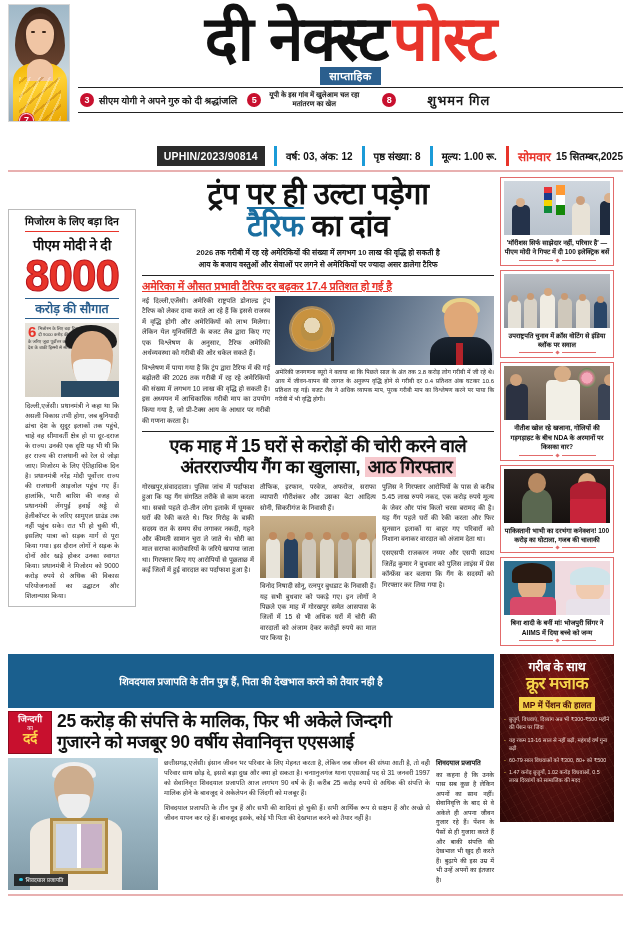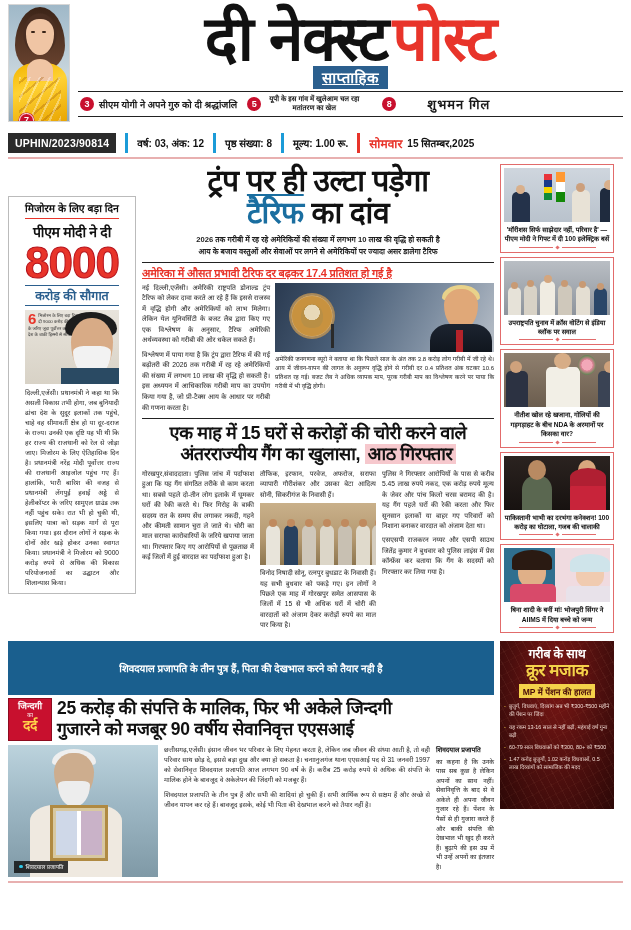--- a/index.html
+++ b/index.html
@@ -45,36 +45,36 @@
   }
   .badge-7 { left:10px; top:108px; }
 
   .mast-right { flex:1; position:relative; padding-left:8px; }
   .mast-title { text-align:center; padding-top:8px; line-height:1; }
   .mast-title .t1 { font-size:62px; font-weight:bold; color:#111; letter-spacing:-1px; }
   .mast-title .t2 { font-size:62px; font-weight:bold; color:#e8342a; letter-spacing:-1px; }
   .mast-sub-wrap { text-align:center; margin-top:-4px; }
   .mast-sub {
     display:inline-block; background:#2b5f8e; color:#fff;
-    font-size:15px; font-weight:bold; padding:1px 9px 2px; letter-spacing:.5px;text-decoration:underline;
+    font-size:11px; font-weight:bold; padding:1px 9px 2px; letter-spacing:.5px;
   }
   .mast-rule { border-top:1.4px solid #222; margin-top:2px; }
   .mast-links { display:flex; align-items:center; height:24px; gap:4px; padding:0 2px; }
   .ml-item { display:flex; align-items:center; gap:5px; }
   .ml-num {
     width:14px;height:14px;border-radius:50%;background:#c8102e;color:#fff;
     font-size:9px;font-weight:bold;display:flex;align-items:center;justify-content:center;flex:none;
   }
   .ml-txt { font-size:9.5px; font-weight:bold; color:#1a1a1a; white-space:nowrap; }
   .ml-txt.two { font-size:7px; line-height:1.25; white-space:normal; width:96px; text-align:center; }
   .ml-txt.big { font-size:13px; font-weight:bold; letter-spacing:1px; }
   .mast-rule2 { border-top:1.4px solid #222; }
 
   
-  .infobar { display:flex; align-items:stretch; height:20px; margin-top:5px; font-size:10px; }
+  .infobar { display:flex; align-items:stretch; height:20px; margin-top:18px; font-size:10px;justify-content:flex-end; }
   .ib-reg {
     background:#2b2b2b; color:#fff; font-weight:bold; font-size:10.5px;
     padding:2px 7px; display:flex; align-items:center; letter-spacing:.2px;
   }
   .ib-sep { width:3px; background:#1b9bd8; margin:0 9px; }
   .ib-sep.red { background:#e8342a; }
   .ib-cell { display:flex; align-items:center; font-weight:bold; color:#111; white-space:nowrap; }
   .ib-day { color:#e8342a; font-weight:bold; font-size:12px; margin-right:5px; }
   .ib-date { font-weight:bold; font-size:10px; }
   .divider-red { border-top:2.4px solid #e8b0b0; margin:4px 0 5px; }

